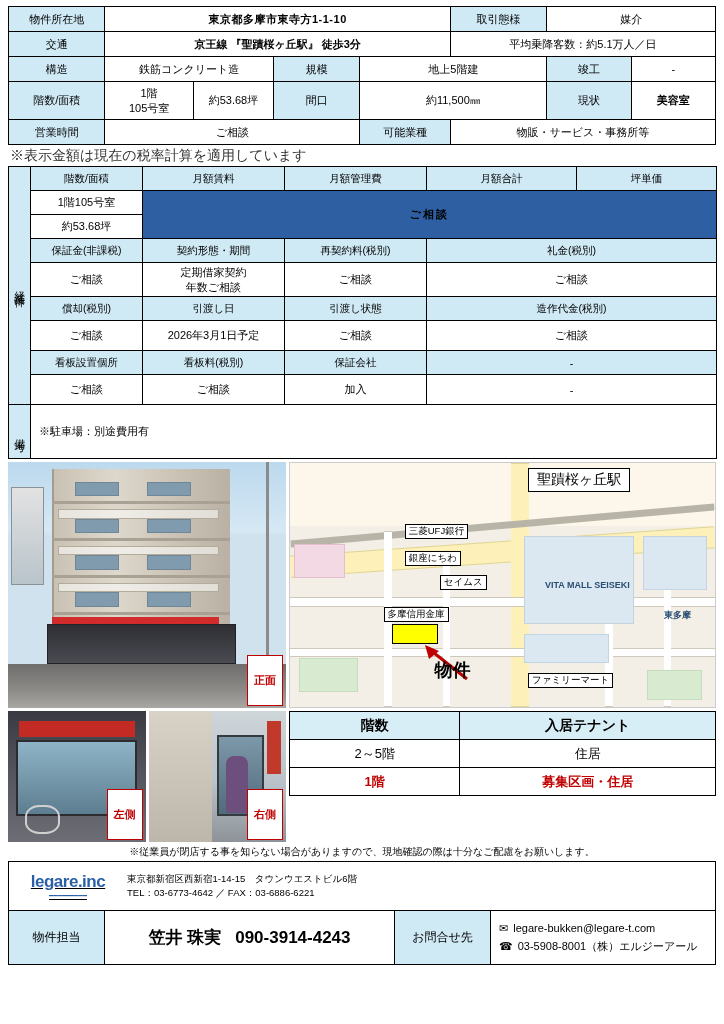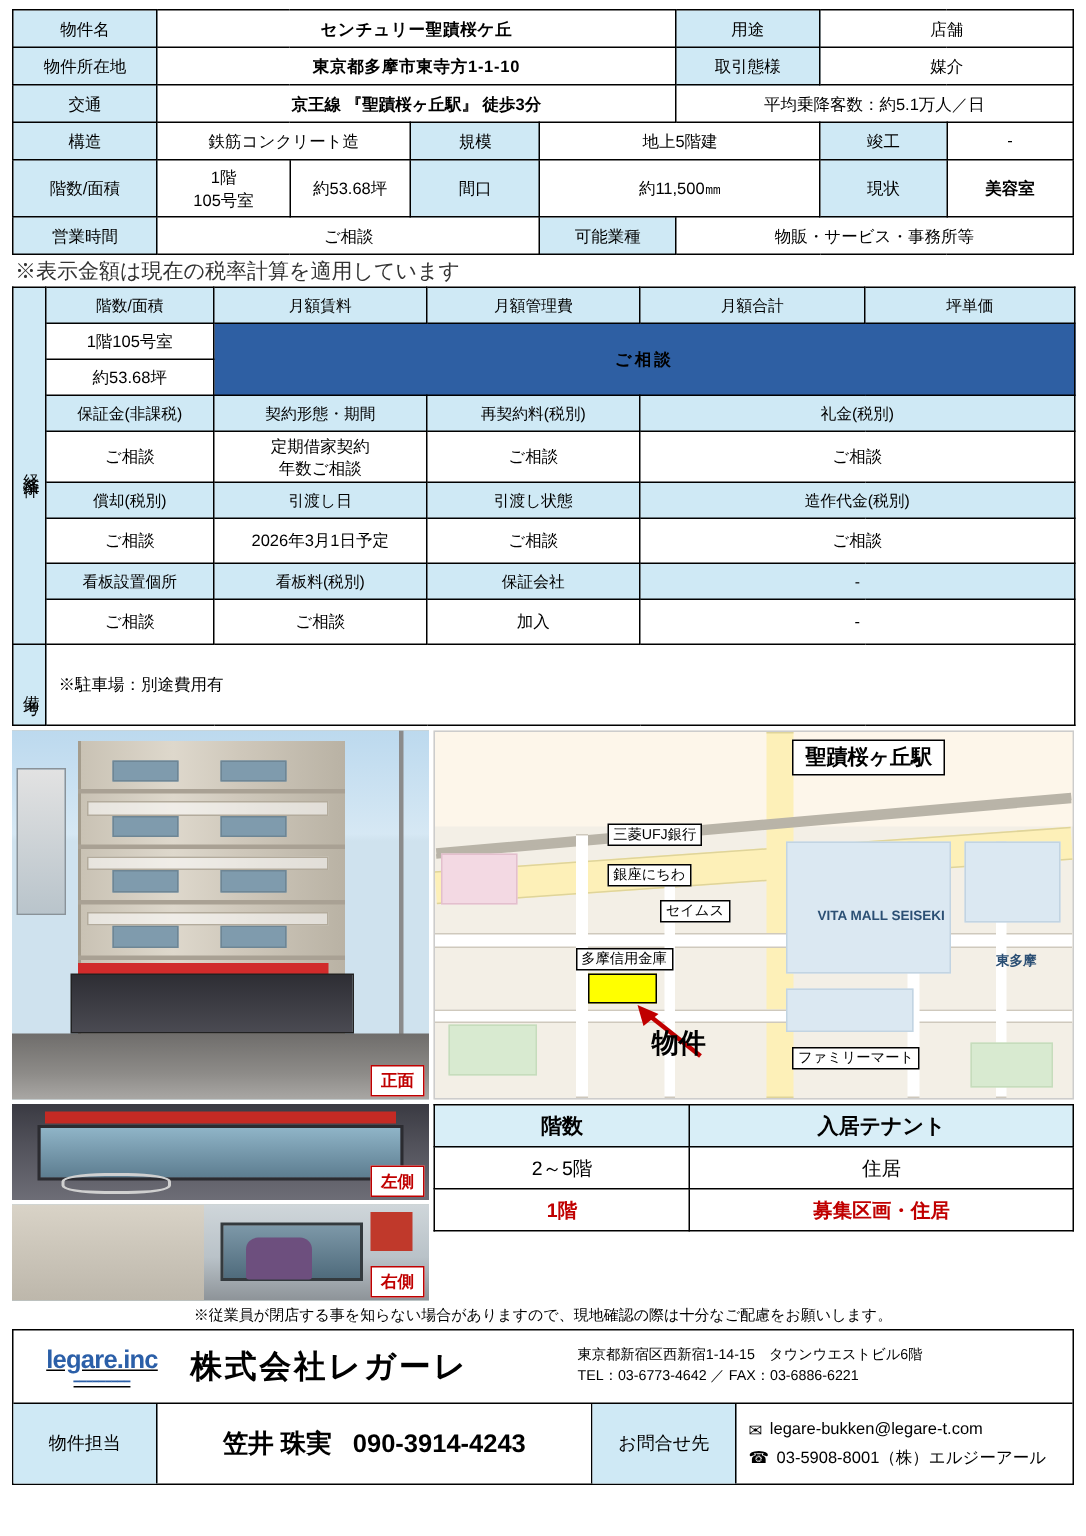--- a/index.html
+++ b/index.html
@@ -99,32 +99,32 @@
   }
   .col-left { width: 278px; display: flex; flex-direction: column; gap: 3px; }
   .col-right { width: 427px; display: flex; flex-direction: column; gap: 3px; }
 
   .photo {
     position: relative;
     overflow: hidden;
     background: #9aa;
   }
   .ph-main { height: 246px; }
-  .ph-bot  { height: 131px; display: flex; gap: 3px; flex-direction: column; }
+  .ph-bot  { height: 131px; display: flex; gap: 3px; }
   .ph-bot .photo { flex: 1; }
 
   .cap {
     position: absolute;
     bottom: 2px;
     background: #fff;
     border: 1.5px solid #c00000;
     color: #c00000;
     font-size: 11px;
     font-weight: bold;
-    padding: 2px 6px;
+    padding: 17px 6px;
   }
   .cap-right { right: 3px; }
 
   
   .bldg {
     position: absolute; inset: 0;
     background:
       linear-gradient(180deg,#bcd9ee 0%, #d6e8f4 28%, #cfe2ee 30%, #cfe2ee 100%);
   }
   .bldg .tower {
@@ -237,21 +237,21 @@
   .map-label {
     position: absolute;
     background: #fff;
     border: 1px solid #000;
     font-size: 9.5px;
     padding: 0 3px;
     white-space: nowrap;
     color: #000;
   }
   .map-label.big-station {
-    font-size: 14px; font-weight: bold; border: 1.5px solid #000; padding: 2px 8px;
+    font-size: 14px; font-weight: normal; border: 1.5px solid #000; padding: 2px 8px;
   }
   .map-mall {
     position: absolute; font-size: 9px; font-weight: bold; color: #2b4f74; white-space: nowrap;
   }
   .yellow-plot {
     position: absolute;
     background: #ffff00;
     border: 1.5px solid #000;
   }
   .bukken-text {
@@ -330,26 +330,20 @@
       <col style="width:96px">
         <col style="width:88px">
         <col style="width:80px">
       <col style="width:86px">
         <col style="width:90px">
         <col style="width:96px">
       <col style="width:84px">
         <col style="width:84px">
     </colgroup>
     <tbody>
-        <tr>
-      <td class="lbl">物件名</td>
-      <td class="big" colspan="4">センチュリー聖蹟桜ケ丘</td>
-      <td class="lbl">用途</td>
-      <td colspan="2">店舗</td>
-    </tr>
     <tr>
       <td class="lbl">物件所在地</td>
       <td class="big" colspan="4">東京都多摩市東寺方1-1-10</td>
       <td class="lbl">取引態様</td>
       <td colspan="2">媒介</td>
     </tr>
     <tr>
       <td class="lbl">交通</td>
       <td class="mid" colspan="4">京王線 『聖蹟桜ヶ丘駅』 徒歩3分</td>
       <td class="sml" colspan="3">平均乗降客数：約5.1万人／日</td>
@@ -578,21 +572,20 @@
   </div>
 
   <div class="notebar">※従業員が閉店する事を知らない場合がありますので、現地確認の際は十分なご配慮をお願いします。</div>
 
   <div class="footer">
     <div class="footer-top">
       <div class="logo-box">
         <div class="logo-txt">legare.inc</div>
         <div class="logo-sub">━━━━━━━━━</div>
       </div>
-      <div class="company">株式会社レガーレ</div>
       <div class="addr">
         <div>東京都新宿区西新宿1-14-15　タウンウエストビル6階</div>
         <div>TEL：03-6773-4642 ／ FAX：03-6886-6221</div>
       </div>
     </div>
     <div class="footer-bot">
       <div class="f-lbl">物件担当</div>
       <div class="f-person">
         <span>笠井 珠実</span>
         <span>090-3914-4243</span>

